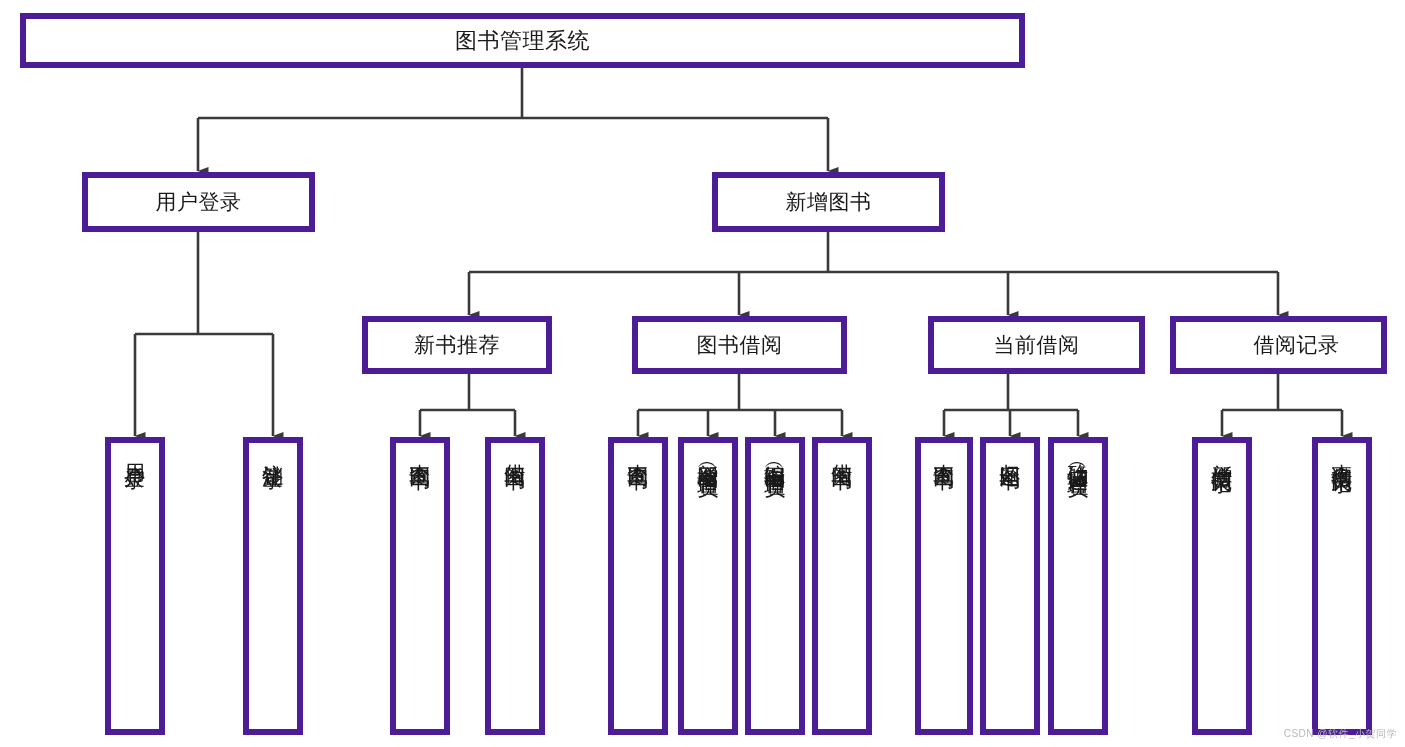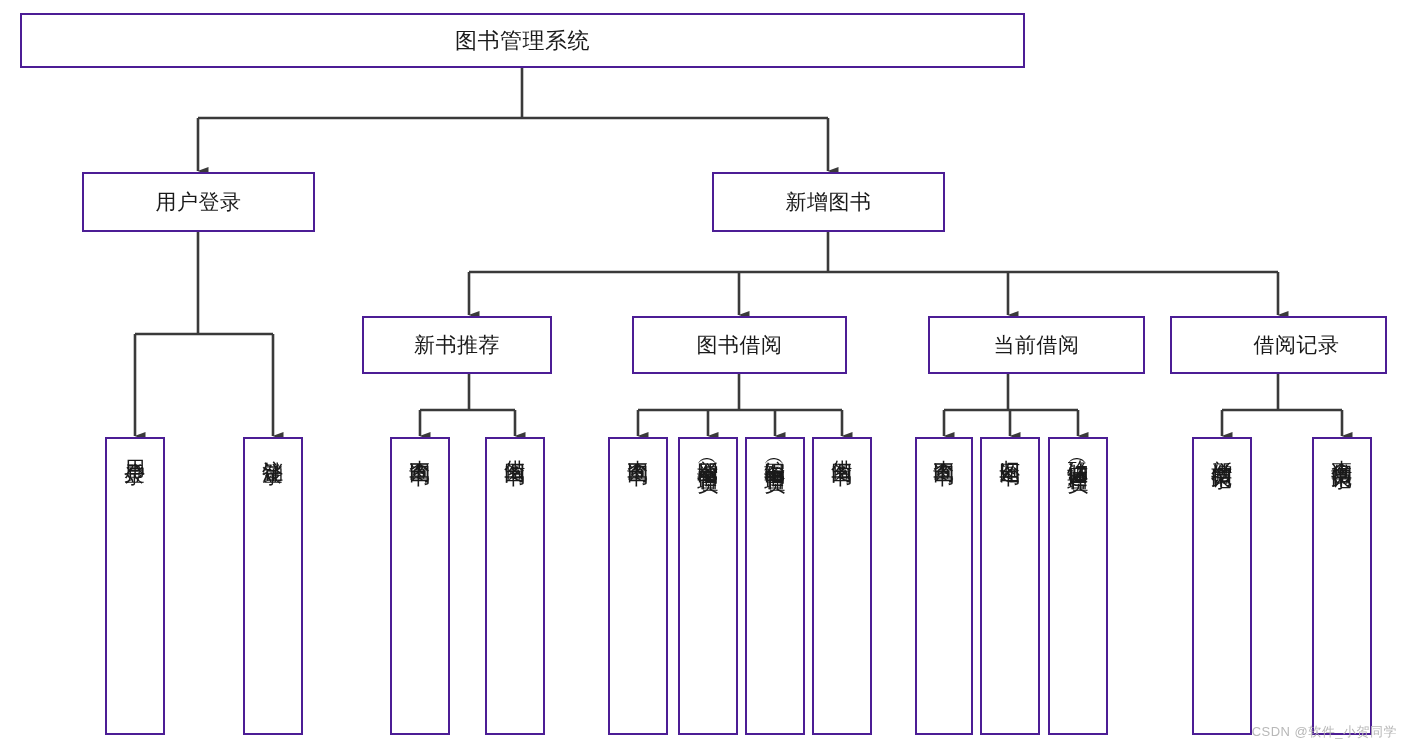--- a/index.html
+++ b/index.html
@@ -23,21 +23,21 @@
     left: 0;
     top: 0;
     width: 1405px;
     height: 747px;
     pointer-events: none;
   }
   .node {
     position: absolute;
     box-sizing: border-box;
     background: #ffffff;
-    border: 2px solid #4c1d95;
+    border: 6px solid #4c1d95;
     display: flex;
     align-items: center;
     justify-content: center;
     color: #1a1a1a;
   }
   .node-label {
     display: block;
     text-align: center;
     line-height: 1.18;
     letter-spacing: 0.5px;
@@ -56,21 +56,21 @@
     font-size: 21px;
     line-height: 1.12;
     letter-spacing: 2px;
     max-height: 100%;
   }
   .node.root .node-label { font-size: 22px; }
   .watermark {
     position: absolute;
     right: 8px;
     bottom: 6px;
-    font-size: 13px;
+    font-size: 10px;
     color: #b8b8b8;
     white-space: nowrap;
     letter-spacing: 0.5px;
   }
 </style>
 </head>
 <body>
 
 <div id="canvas">
 

